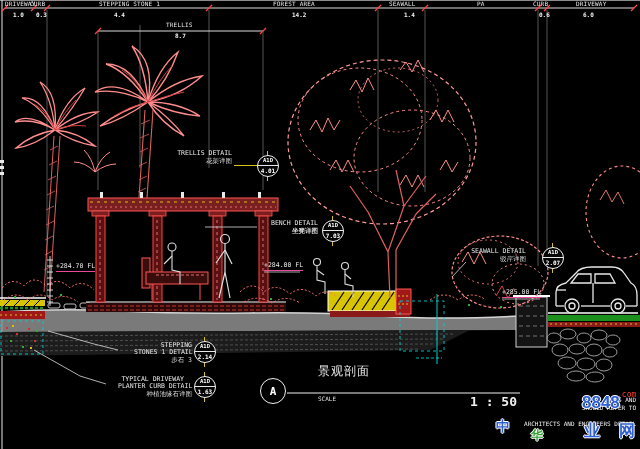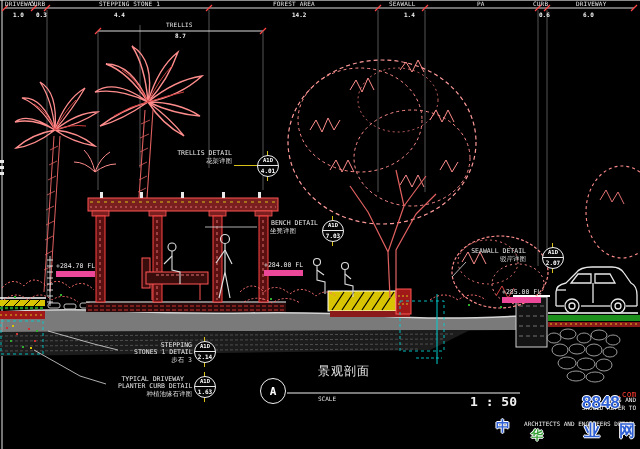--- a/index.html
+++ b/index.html
@@ -4,21 +4,21 @@
 <style>
   html,body{margin:0;padding:0;background:#000;}
   #stage{position:relative;width:640px;height:449px;background:#000;overflow:hidden;
          font-family:"DejaVu Sans Mono","Liberation Mono",monospace;}
   svg{position:absolute;left:0;top:0;}
   .t{position:absolute;color:#e9e9e9;font-size:6.5px;line-height:1.15;white-space:nowrap;}
   .dimlab{font-size:6px;letter-spacing:0.2px;}
   .dimval{font-size:6px;color:#f2f2f2;font-weight:bold;}
   .ra{text-align:right;}
   .cn{font-size:6.5px;color:#dcdcdc;}
-  .elev{font-size:6.5px;border-bottom:6px solid #ec4899;padding-bottom:1px;}
+  .elev{font-size:6.5px;border-bottom:1px solid #ec4899;padding-bottom:1px;}
   .bubble{position:absolute;width:22px;height:22px;border:1px solid #f0f0f0;border-radius:50%;
           background:#050505;box-sizing:border-box;text-align:center;z-index:5;}
   .bubble .bt{display:block;font-size:5.5px;font-weight:bold;color:#fff;line-height:9px;border-bottom:1px solid #e8e8e8;}
   .bubble .bb{display:block;font-size:6px;font-weight:bold;color:#fff;line-height:10px;}
   .ybar{position:absolute;background:#d8c21a;z-index:4;}
   .title-cn{font-size:12px;color:#e9e9e9;letter-spacing:1px;font-family:Liberation Mono, monospace;}
   .title-main{font-size:13.5px;font-weight:bold;color:#fff;letter-spacing:1px;
               font-family:"Liberation Sans",sans-serif;}
   .scale-lab{font-size:6px;color:#e0e0e0;}
   .scale-val{font-size:13px;color:#f0f0f0;font-weight:bold;}
@@ -431,21 +431,21 @@
 <div class="t ra" style="left:172px;top:150px;width:60px;">TRELLIS DETAIL</div>
 <div class="t ra cn" style="left:172px;top:158px;width:60px;">花架详图</div>
 <div class="ybar" style="left:234px;top:165px;width:24px;height:1px;"></div>
 <div class="ybar" style="left:267px;top:151px;width:1px;height:30px;"></div>
 <div class="bubble" style="left:257px;top:155px;">
   <span class="bt">A1D</span>
   <span class="bb">4.01</span>
 </div>
 
 <div class="t ra" style="left:260px;top:220px;width:58px;">BENCH DETAIL</div>
-<div class="t ra cn" style="left:260px;top:228px;width:36px;">坐凳详图</div>
+<div class="t ra cn" style="left:260px;top:228px;width:58px;font-weight:bold;">坐凳详图</div>
 <div class="ybar" style="left:332px;top:216px;width:1px;height:30px;"></div>
 <div class="bubble" style="left:322px;top:220px;">
   <span class="bt">A1D</span>
   <span class="bb">7.03</span>
 </div>
 
 <div class="t ra" style="left:468px;top:248px;width:58px;">SEAWALL DETAIL</div>
 <div class="t ra cn" style="left:468px;top:256px;width:58px;">驳岸详图</div>
 <div class="ybar" style="left:552px;top:243px;width:1px;height:30px;"></div>
 <div class="bubble" style="left:542px;top:247px;">

